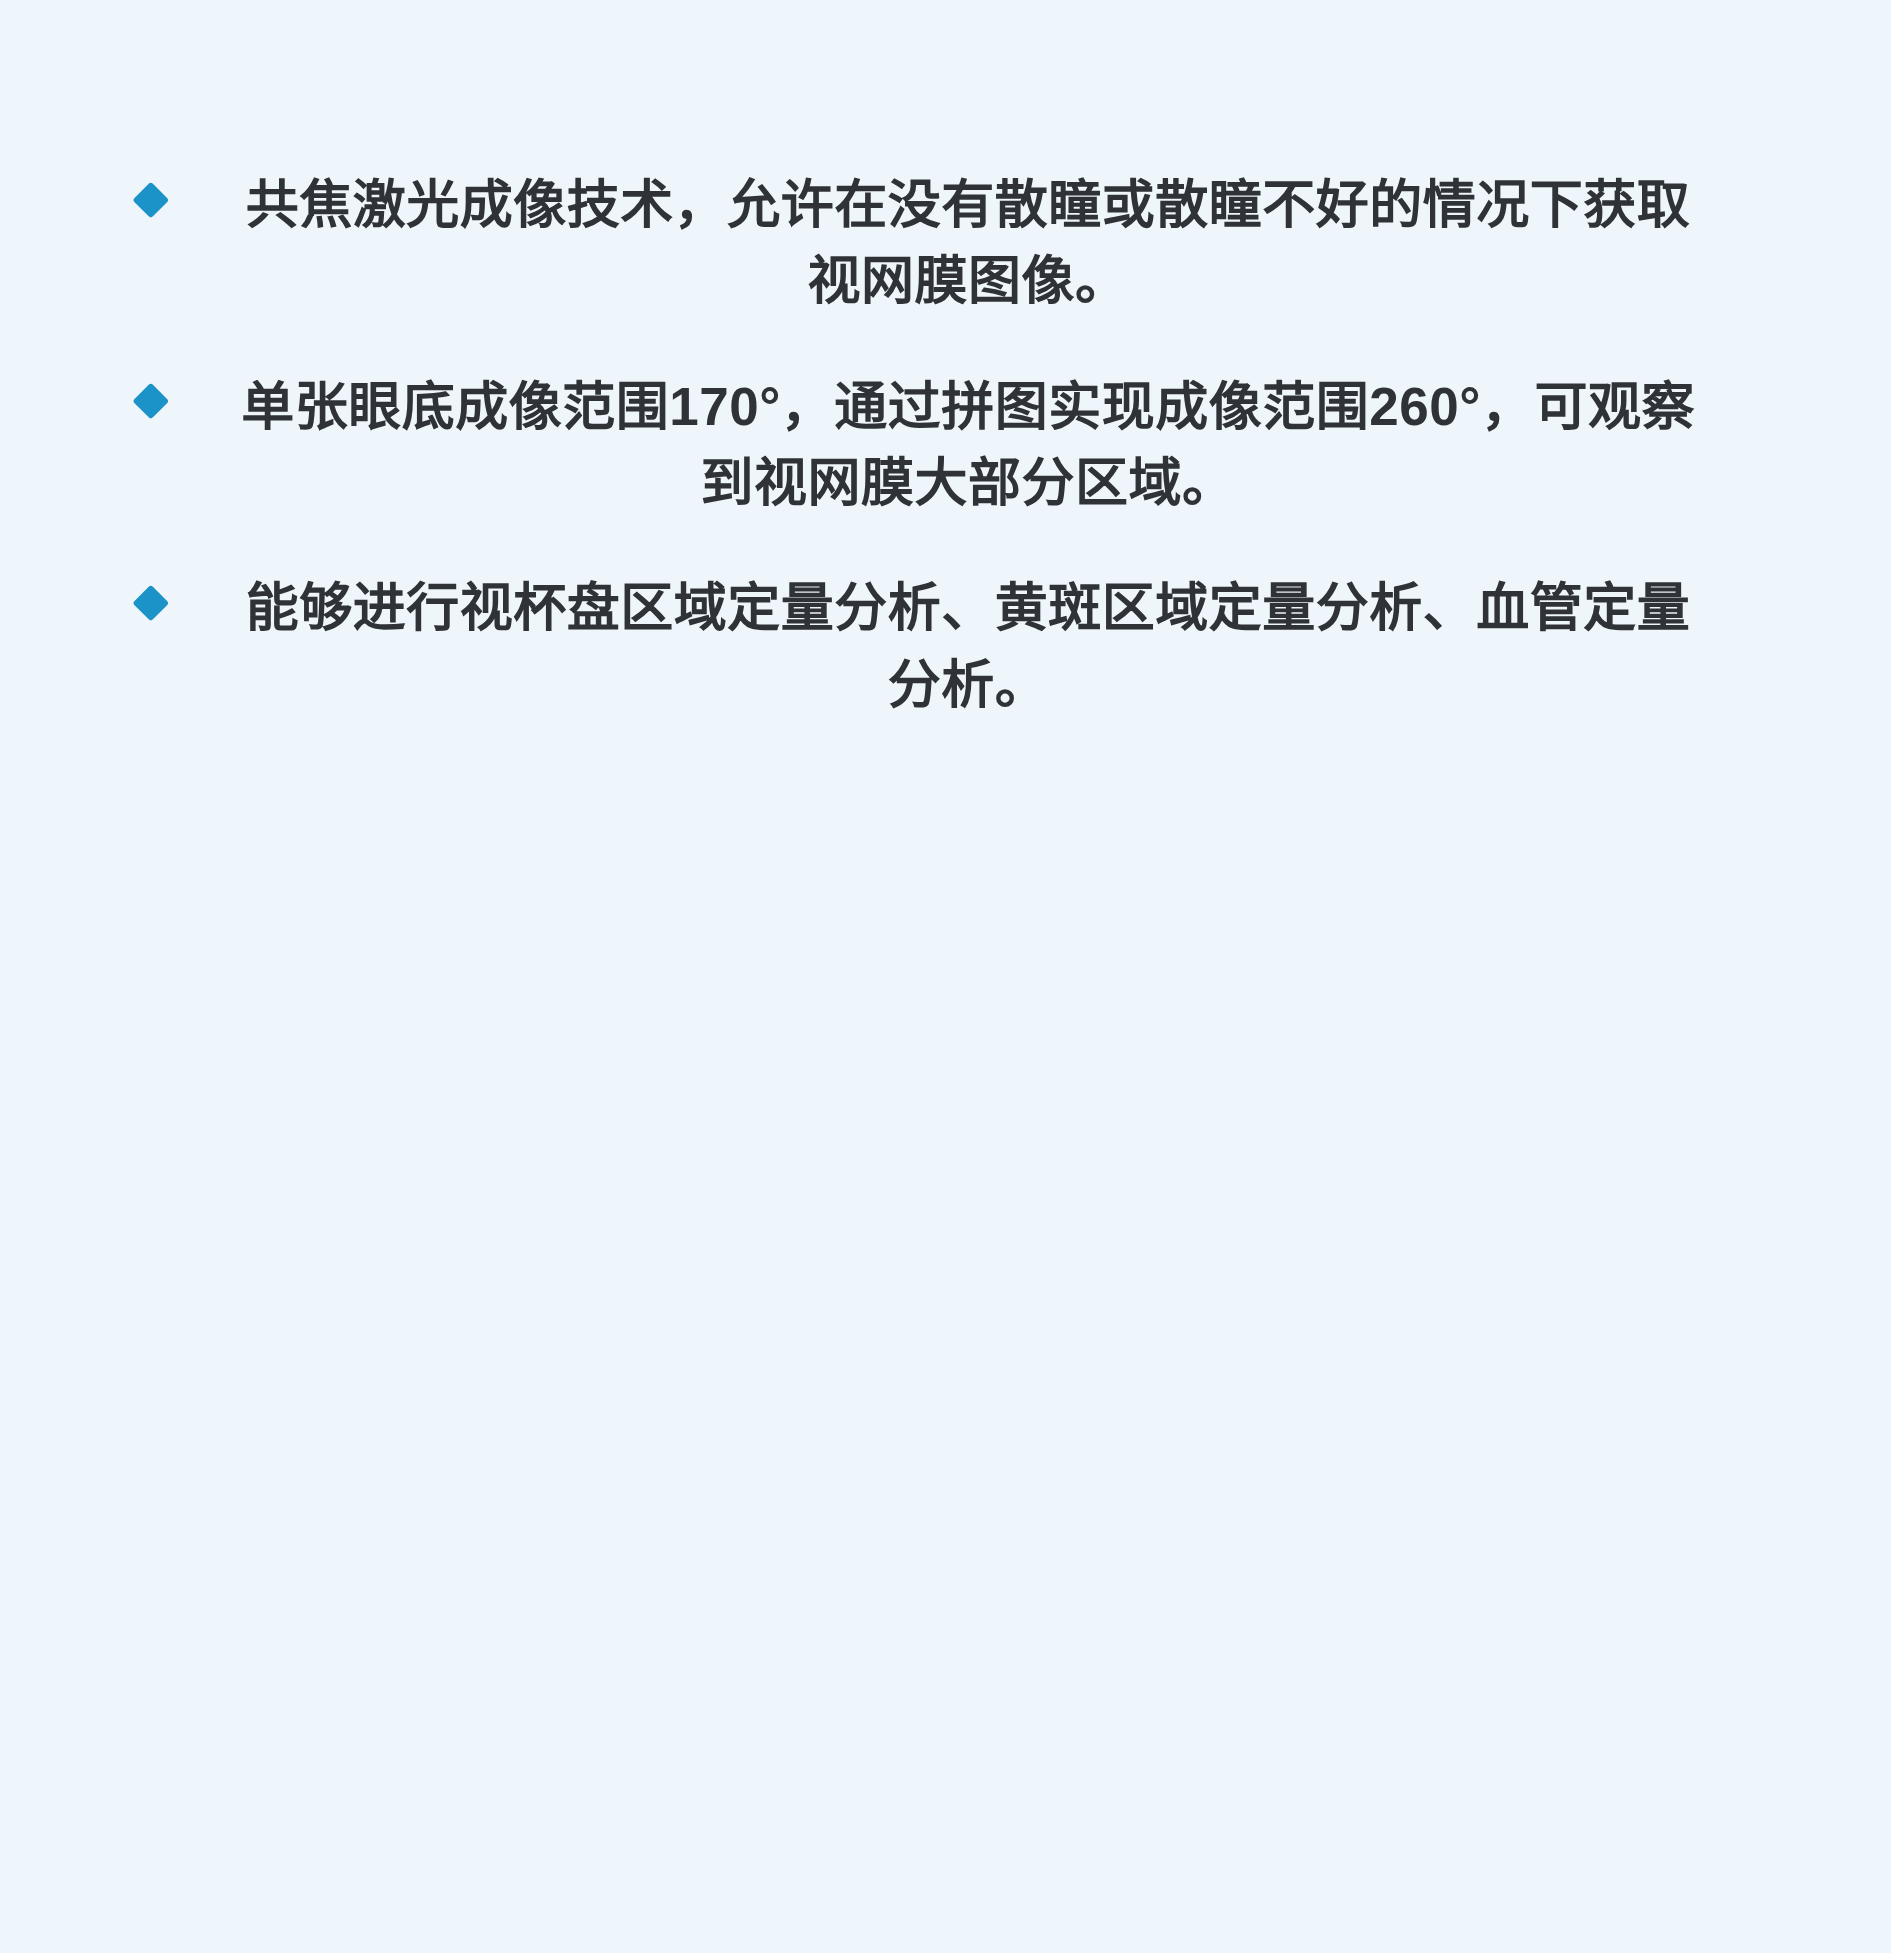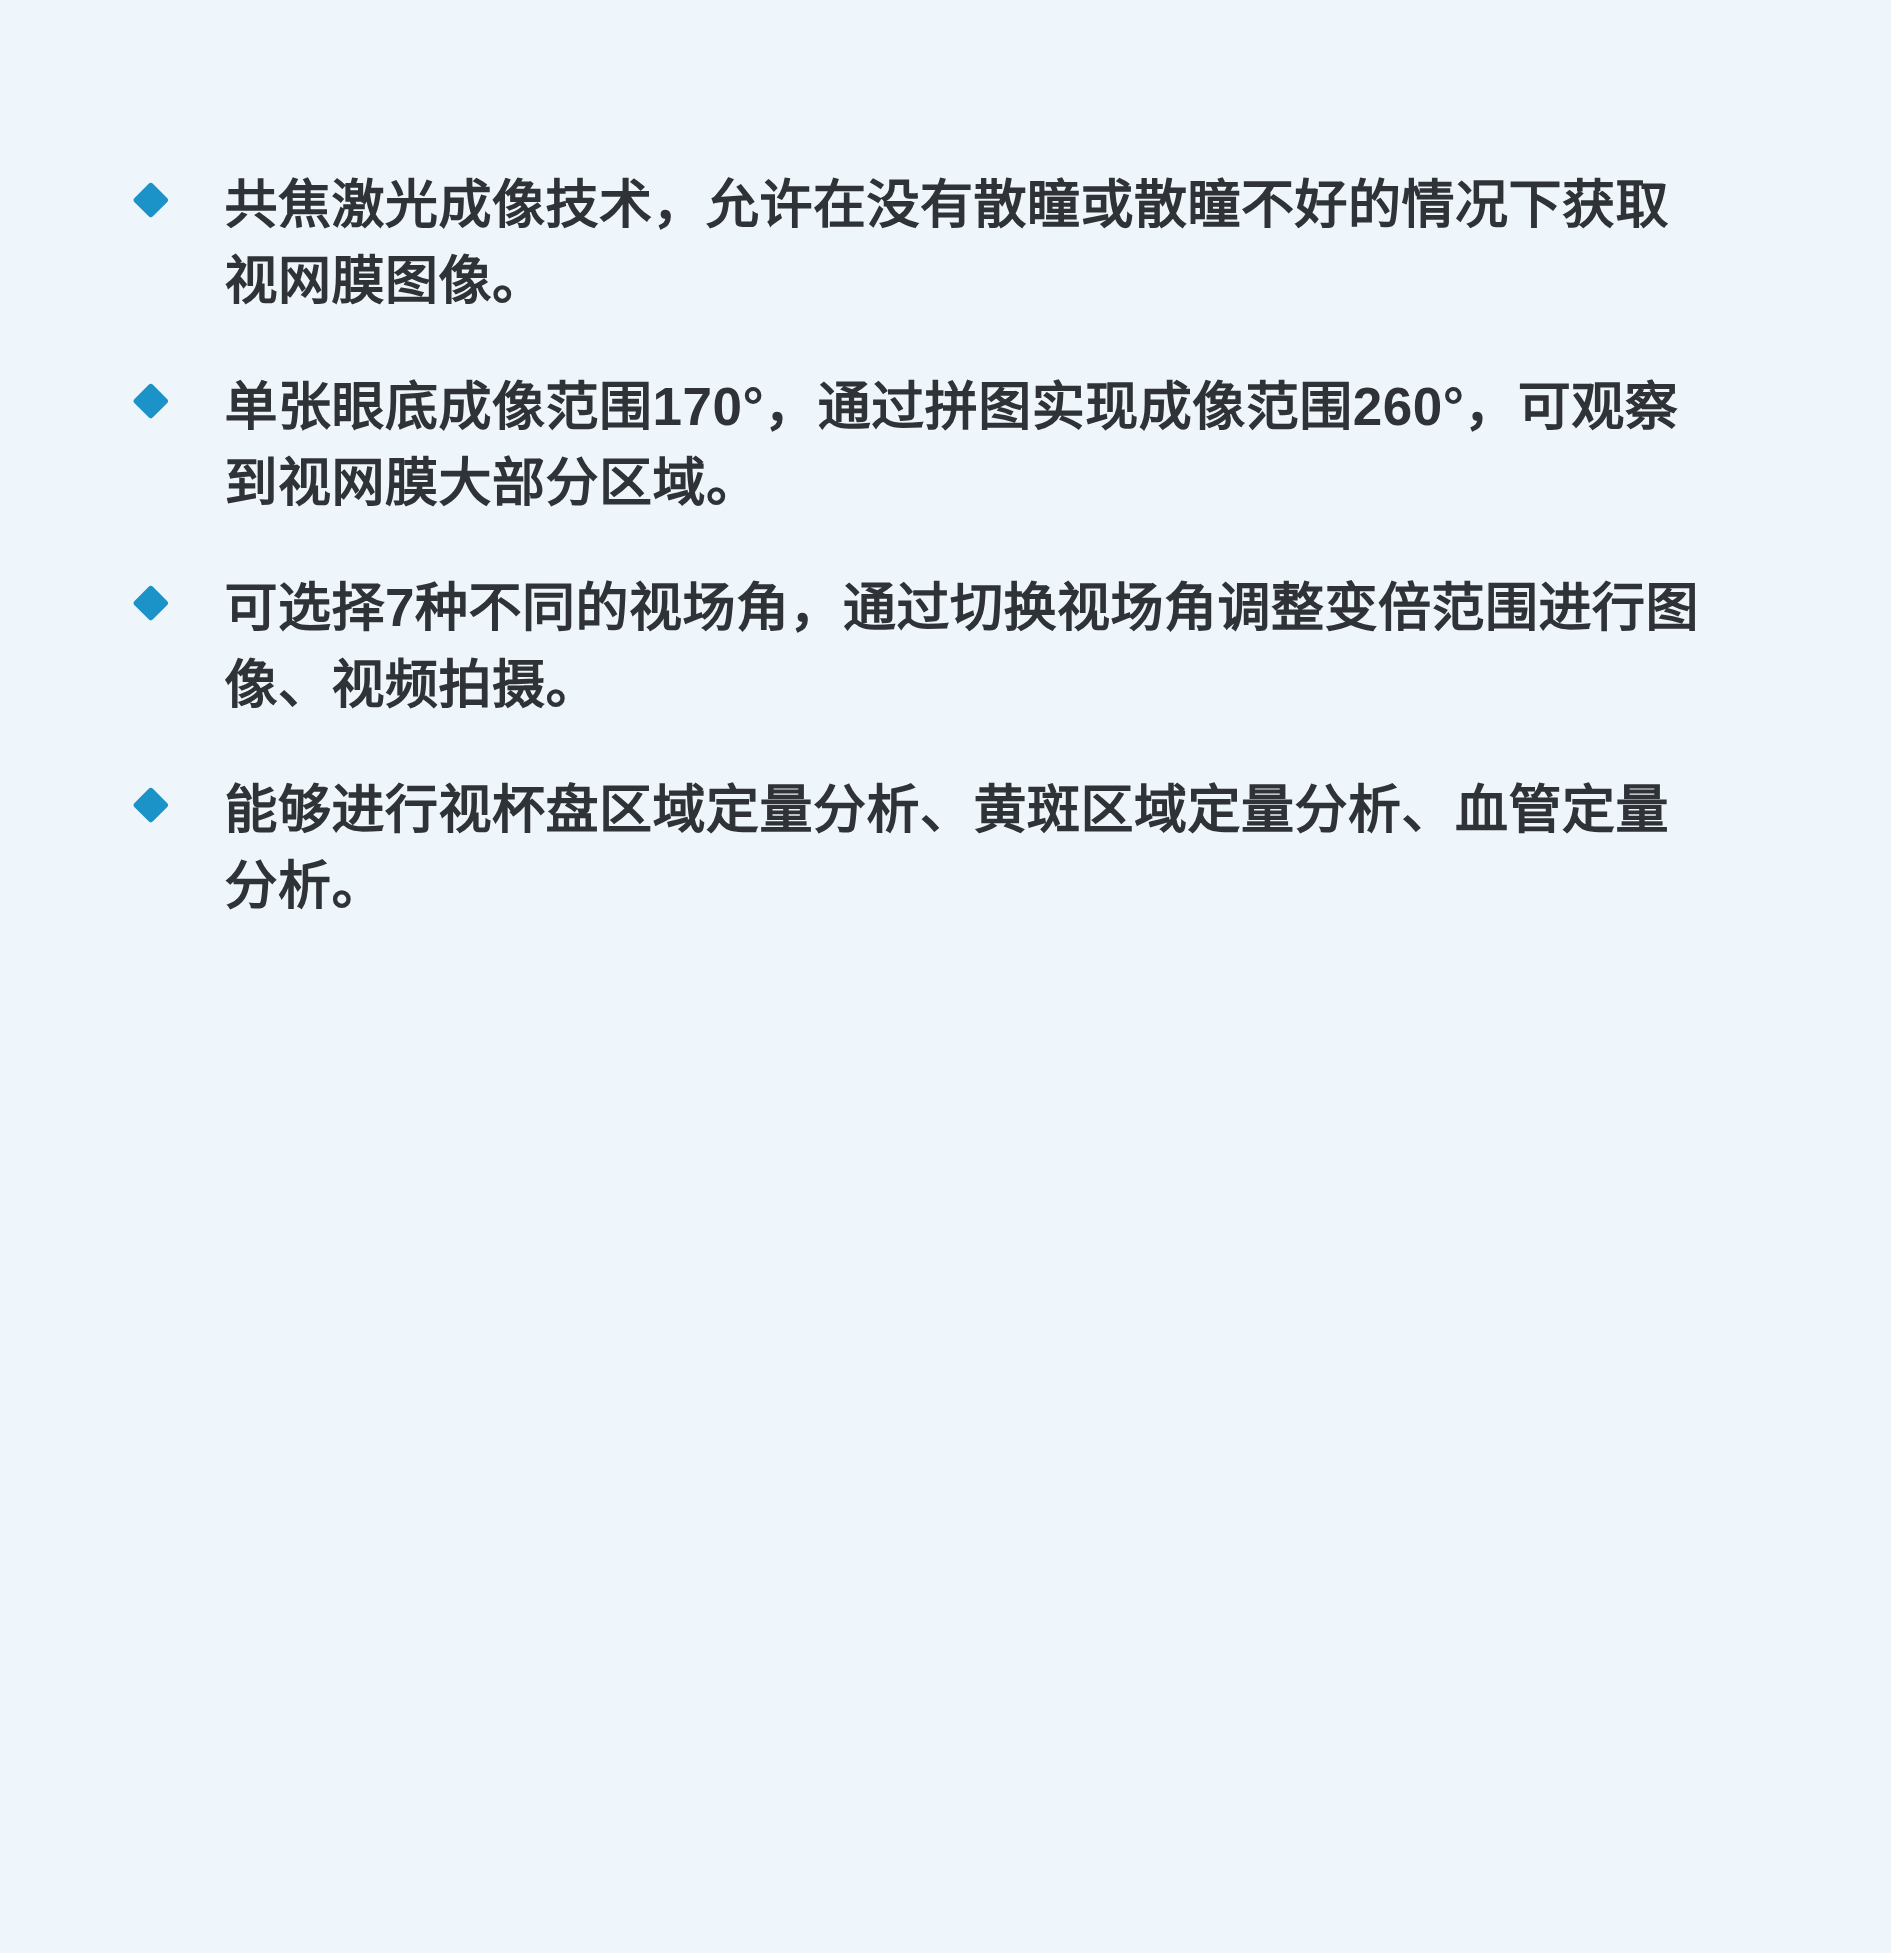--- a/index.html
+++ b/index.html
@@ -49,38 +49,35 @@
     border-radius: 3px;
   }
   .feature-text {
     flex: 1 1 auto;
     font-size: 53px;
     line-height: 1.44;
     font-weight: 700;
     color: #2f3338;
     letter-spacing: 0.5px;
     max-width: 1487px;
+    text-align: center;
   }
 </style>
 </head>
 <body>
 
 <div class="page">
   <ul class="feature-list">
     <li class="feature-item">
       <span class="bullet"></span>
       <span class="feature-text">共焦激光成像技术，允许在没有散瞳或散瞳不好的情况下获取视网膜图像。</span>
     </li>
     <li class="feature-item">
       <span class="bullet"></span>
       <span class="feature-text">单张眼底成像范围170°，通过拼图实现成像范围260°，可观察到视网膜大部分区域。</span>
     </li>
     <li class="feature-item">
       <span class="bullet"></span>
-      <span class="feature-text">可选择7种不同的视场角，通过切换视场角调整变倍范围进行图像、视频拍摄。</span>
-    </li>
-    <li class="feature-item">
-      <span class="bullet"></span>
       <span class="feature-text">能够进行视杯盘区域定量分析、黄斑区域定量分析、血管定量分析。</span>
     </li>
   </ul>
 </div>
 
 
 </body></html>

